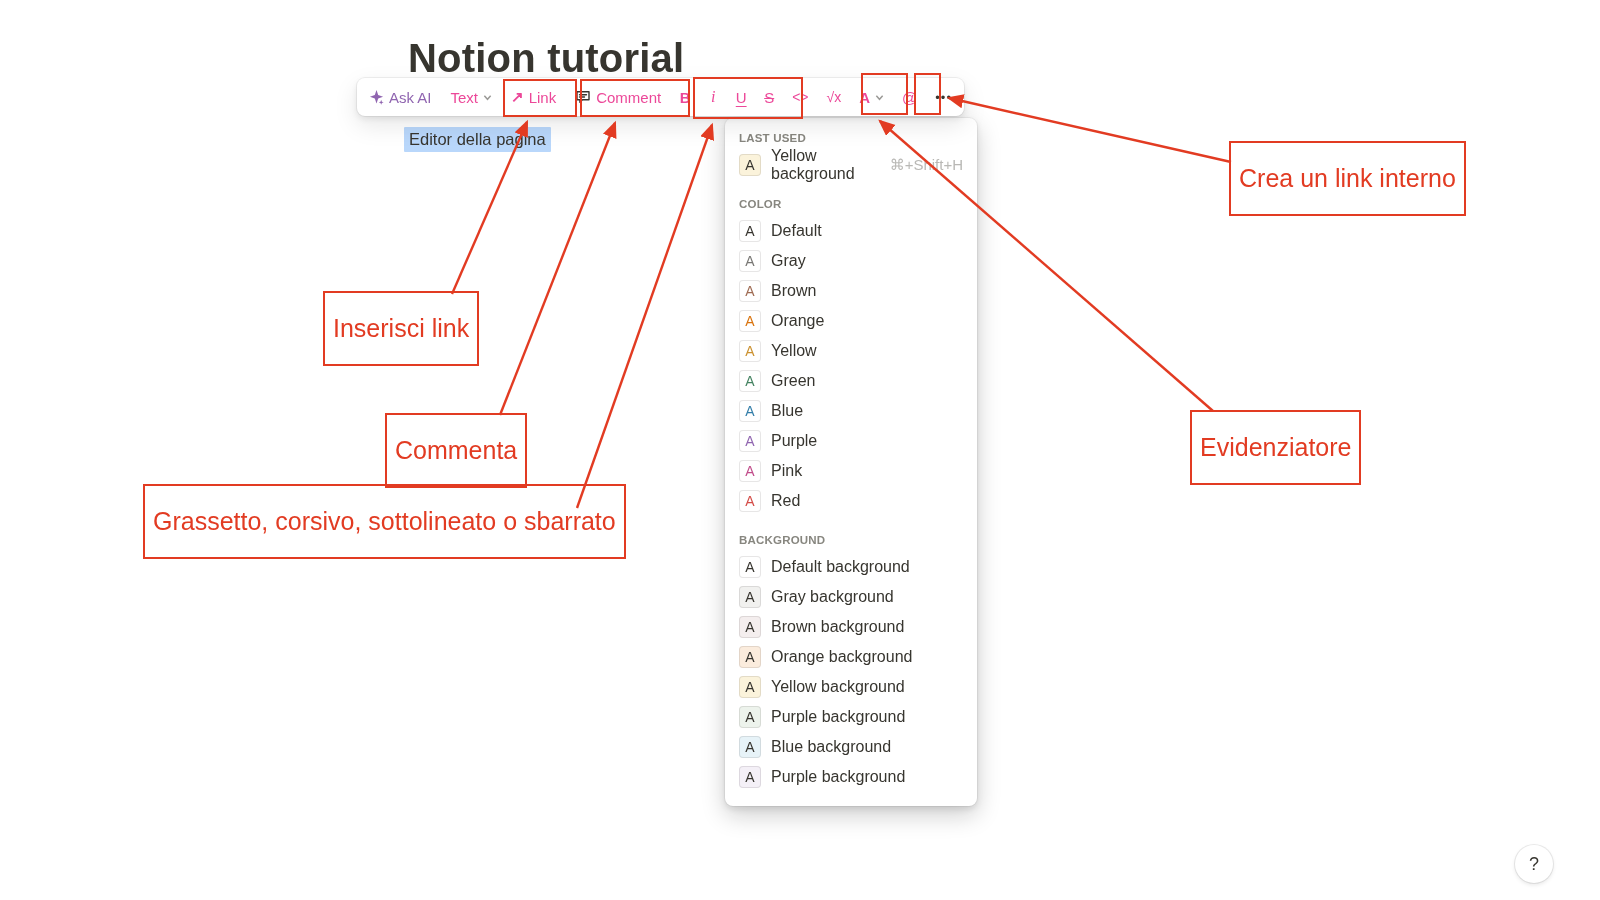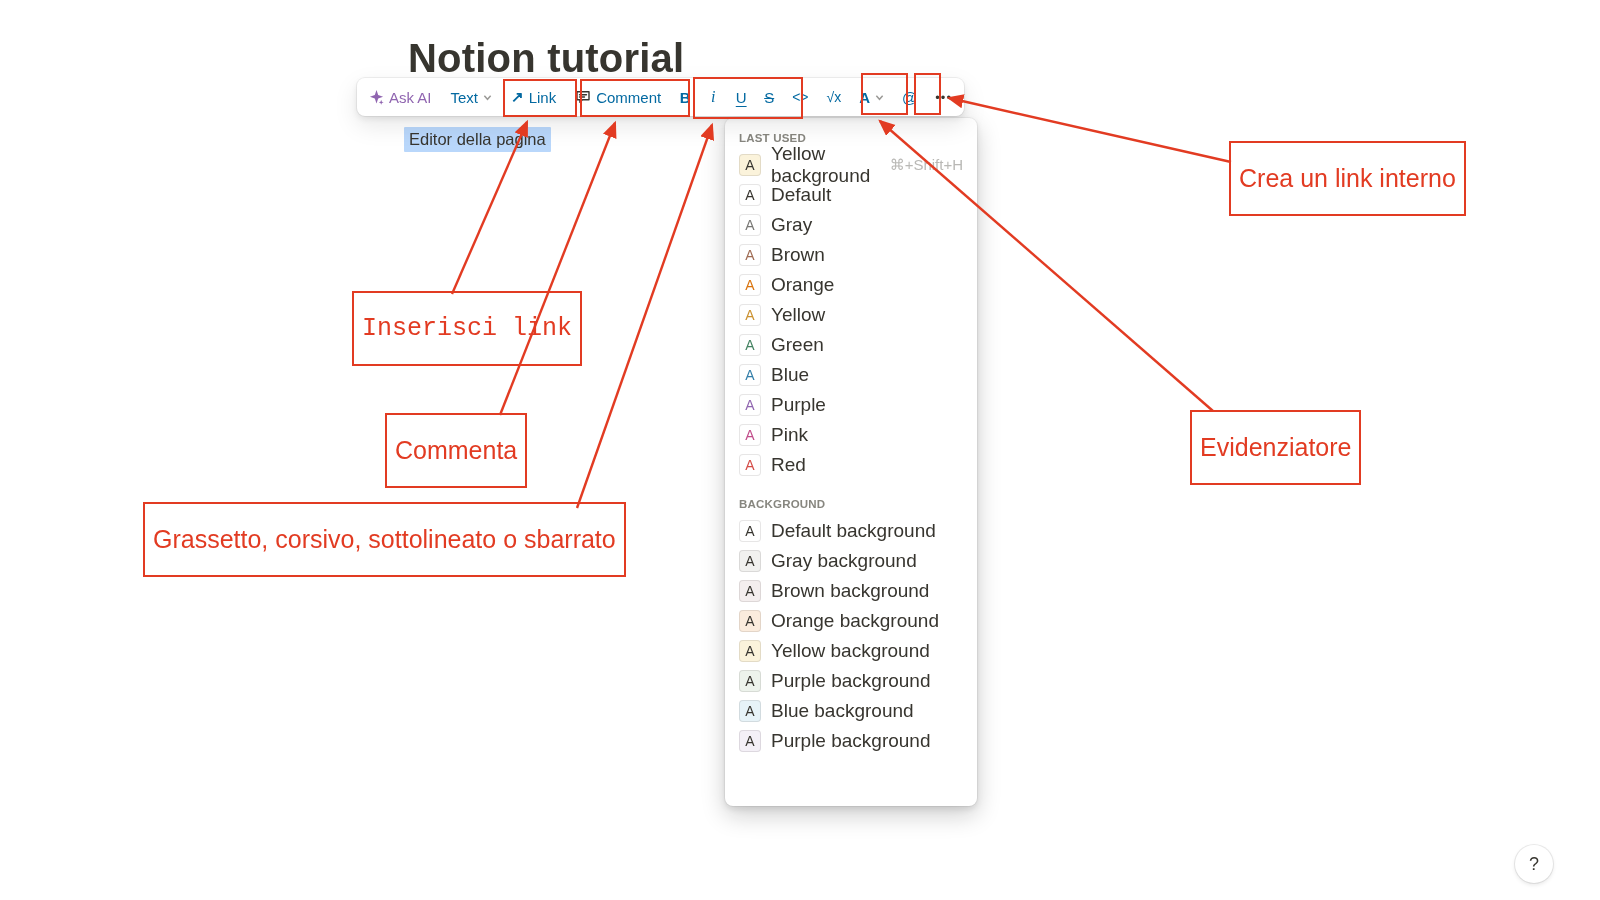--- a/index.html
+++ b/index.html
@@ -24,21 +24,21 @@
   }
   
   .toolbar{
     position:absolute;left:357px;top:78px;height:38px;z-index:5;
     display:flex;align-items:center;
     background:#ffffff;border-radius:8px;
     box-shadow:0 0 0 1px rgba(15,15,15,.06),0 3px 6px rgba(15,15,15,.08),0 9px 24px rgba(15,15,15,.10);
   }
   .tb-btn{
     display:flex;align-items:center;gap:5px;
-    padding:0 9px;font-size:15px;color:#0369a1;cursor:pointer;
+    padding:0 9px;font-size:15px;color:#ec4899;cursor:pointer;
     user-select:none;white-space:nowrap;
   }
   .tb-divider{width:1px;background:#e9e9e7;margin:6px 0;}
   .ask-ai{color:var(--purple,#9065b0);font-weight:500;padding-left:12px;}
   .chev{width:9px;height:9px;flex:0 0 auto;}
   .chev polyline{fill:none;stroke:#9b9a97;stroke-width:1.6;}
   .link-arrow{font-weight:600;font-size:15px;}
   .link-label{text-underline-offset:3px;}
   .fmt{justify-content:center;width:14px;padding:0 7px;font-size:15px;}
   .fmt-b{font-weight:700;}
@@ -66,21 +66,21 @@
   .menu-row{
     height:30px;display:flex;align-items:center;gap:10px;
     padding:0 14px;cursor:pointer;
   }
   .swatch{
     width:22px;height:22px;border-radius:4px;box-sizing:border-box;
     border:1px solid rgba(55,53,47,.12);
     display:flex;align-items:center;justify-content:center;
     font-size:14px;font-weight:500;flex:0 0 auto;
   }
-  .menu-label{font-size:19px;color:#37352f;flex:1 1 auto;}
+  .menu-label{font-size:16px;color:#37352f;flex:1 1 auto;}
   .menu-shortcut{font-size:15px;color:#b9b8b5;white-space:nowrap;}
   
   .anno-box{
     position:absolute;z-index:10;box-sizing:border-box;
     border:2px solid var(--red,#e23b22);
     pointer-events:none;
   }
   .anno-label{
     position:absolute;z-index:10;box-sizing:border-box;
     border:2px solid var(--red,#e23b22);
@@ -154,20 +154,21 @@
 
 <div class="menu-panel">
   <div class="menu-section-header first">LAST USED</div>
   <div id="last-used-list">
       <div class="menu-row">
         <span class="swatch" style="background: rgb(251, 243, 219); color: rgb(55, 53, 47);">A</span>
         <span class="menu-label">Yellow background</span>
         <span class="menu-shortcut">⌘+Shift+H</span>
       </div>
     </div>
+  <div class="menu-section-header">COLOR</div>
   <div id="color-list">
       <div class="menu-row">
         <span class="swatch" style="background: rgb(255, 255, 255); color: rgb(55, 53, 47);">A</span>
         <span class="menu-label">Default</span>
       </div>
       <div class="menu-row">
         <span class="swatch" style="background: rgb(255, 255, 255); color: rgb(120, 119, 116);">A</span>
         <span class="menu-label">Gray</span>
       </div>
       <div class="menu-row">
@@ -252,21 +253,21 @@
   <line x1="1213" y1="411" x2="880" y2="121" marker-end="url(#ah)"></line>
   <line x1="1231" y1="162" x2="949" y2="98" marker-end="url(#ah)"></line>
 </svg>
 
 <div class="anno-box" style="left:503px;top:79px;width:74px;height:38px;"></div>
 <div class="anno-box" style="left:580px;top:79px;width:110px;height:38px;"></div>
 <div class="anno-box" style="left:693px;top:77px;width:110px;height:42px;"></div>
 <div class="anno-box" style="left:861px;top:73px;width:47px;height:42px;"></div>
 <div class="anno-box" style="left:914px;top:73px;width:27px;height:42px;"></div>
 
-<div class="anno-label" style="left:352px;top:291px;font-family:Liberation Mono, monospace;">Inserisci link</div>
+<div class="anno-label" style="left:323px;top:291px;">Inserisci link</div>
 <div class="anno-label" style="left:385px;top:413px;">Commenta</div>
-<div class="anno-label" style="left:143px;top:502px;text-align:center;">Grassetto, corsivo, sottolineato o sbarrato</div>
+<div class="anno-label" style="left:143px;top:484px;text-align:center;">Grassetto, corsivo, sottolineato o sbarrato</div>
 <div class="anno-label" style="left:1168px;top:410px;margin-left:22px;">Evidenziatore</div>
 <div class="anno-label" style="left:1229px;top:141px;">
   <div>Crea un link interno</div>
 </div>
 
 <div class="help-btn">?</div>
 
 </body></html>

